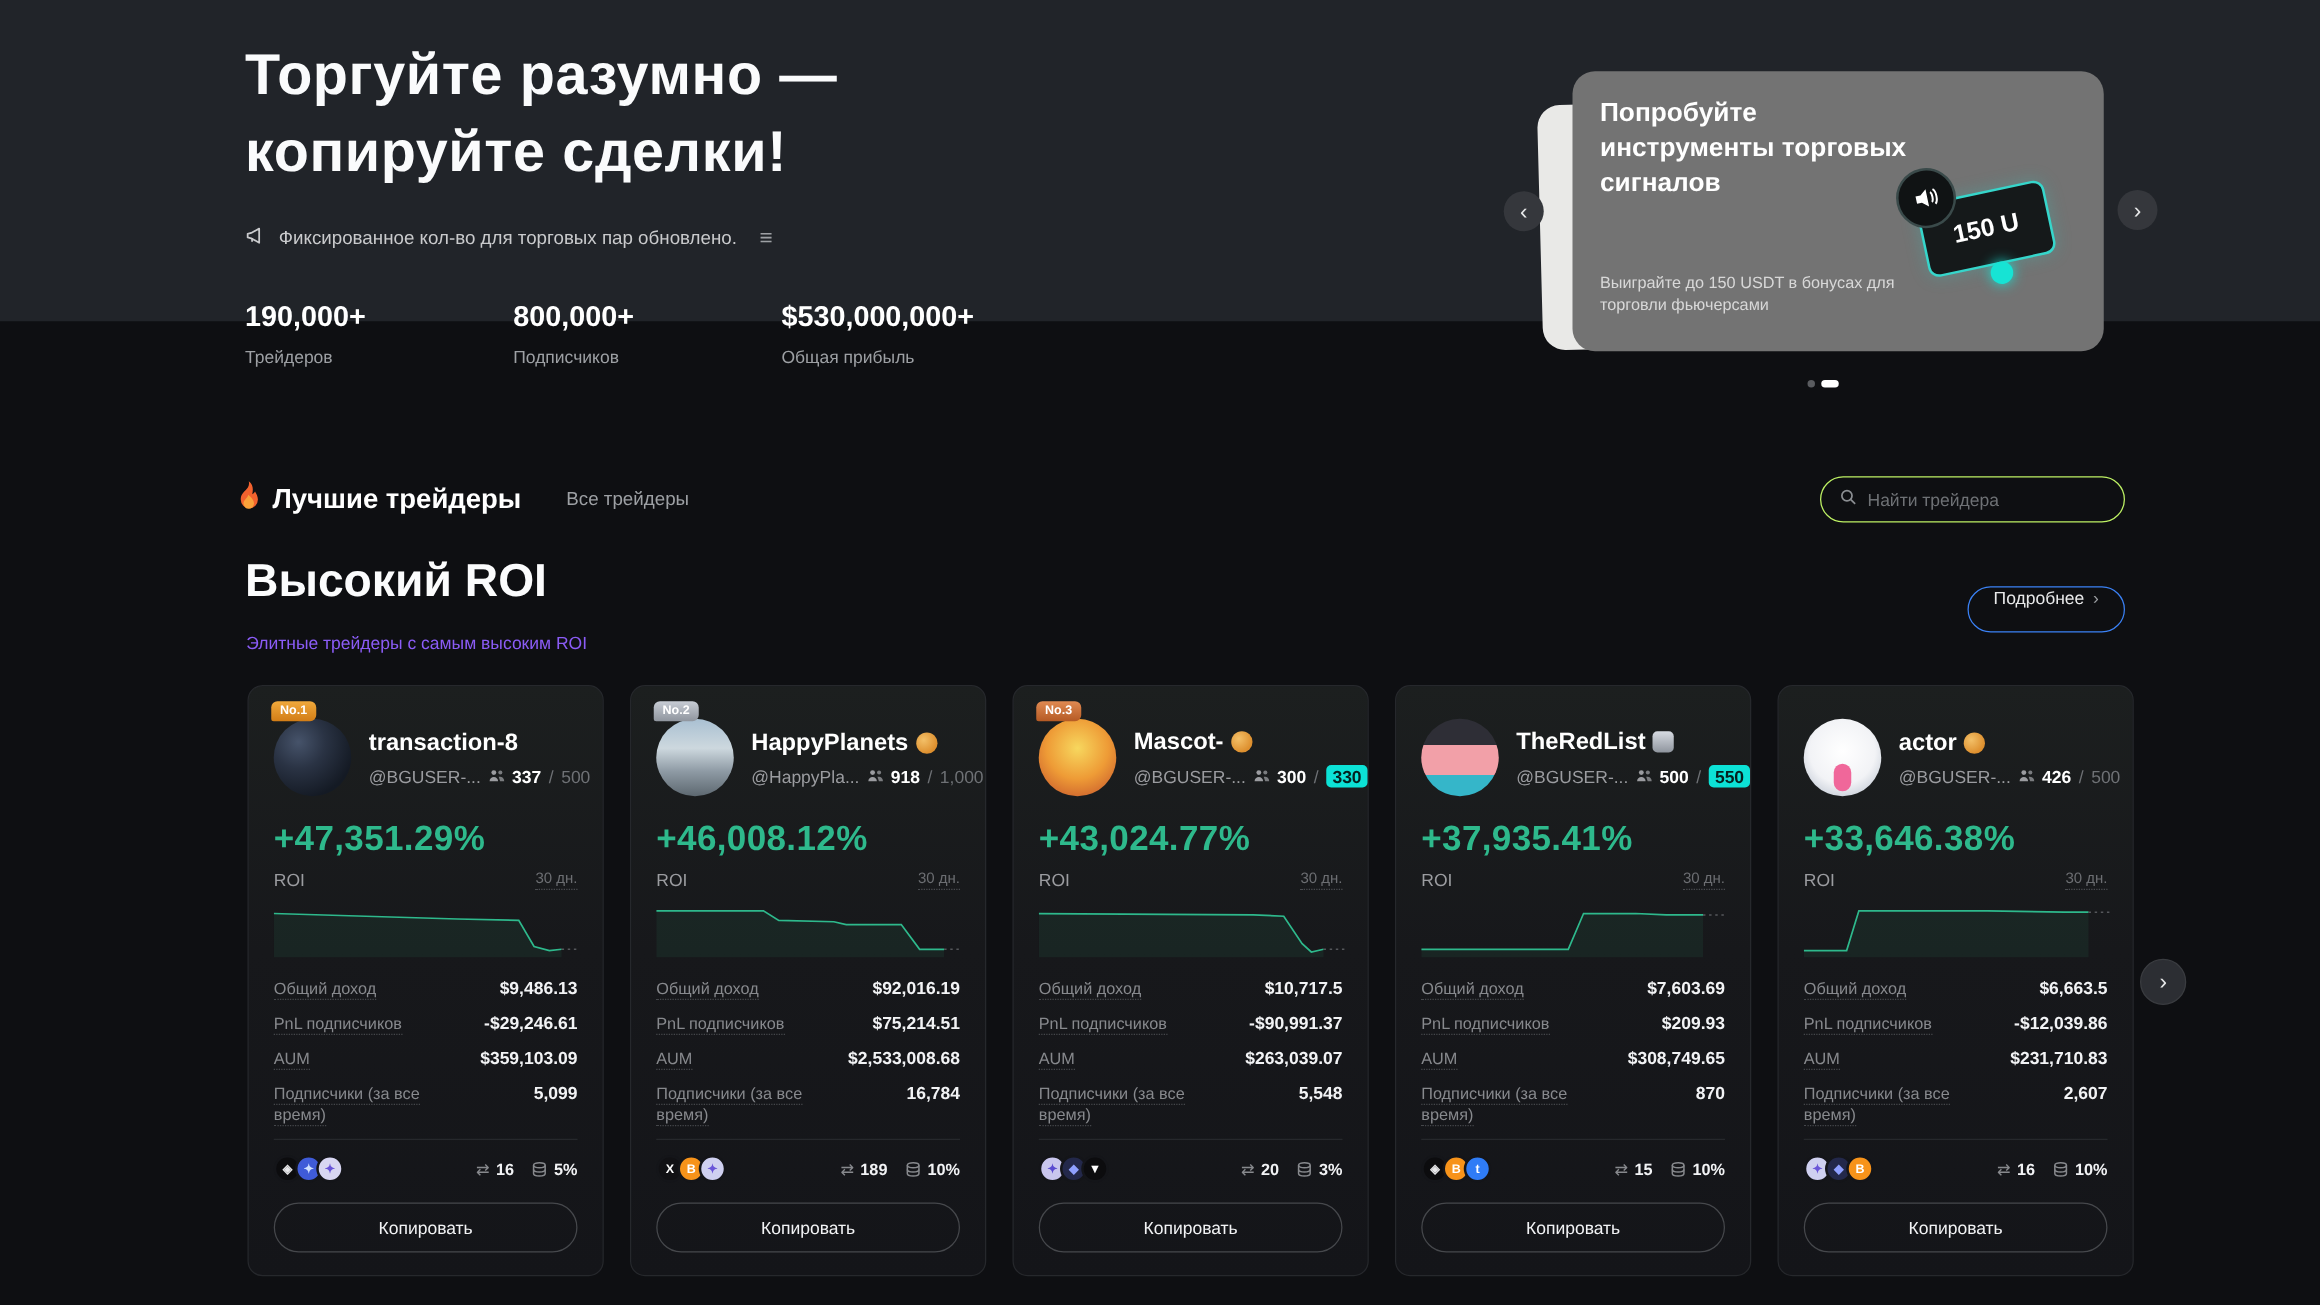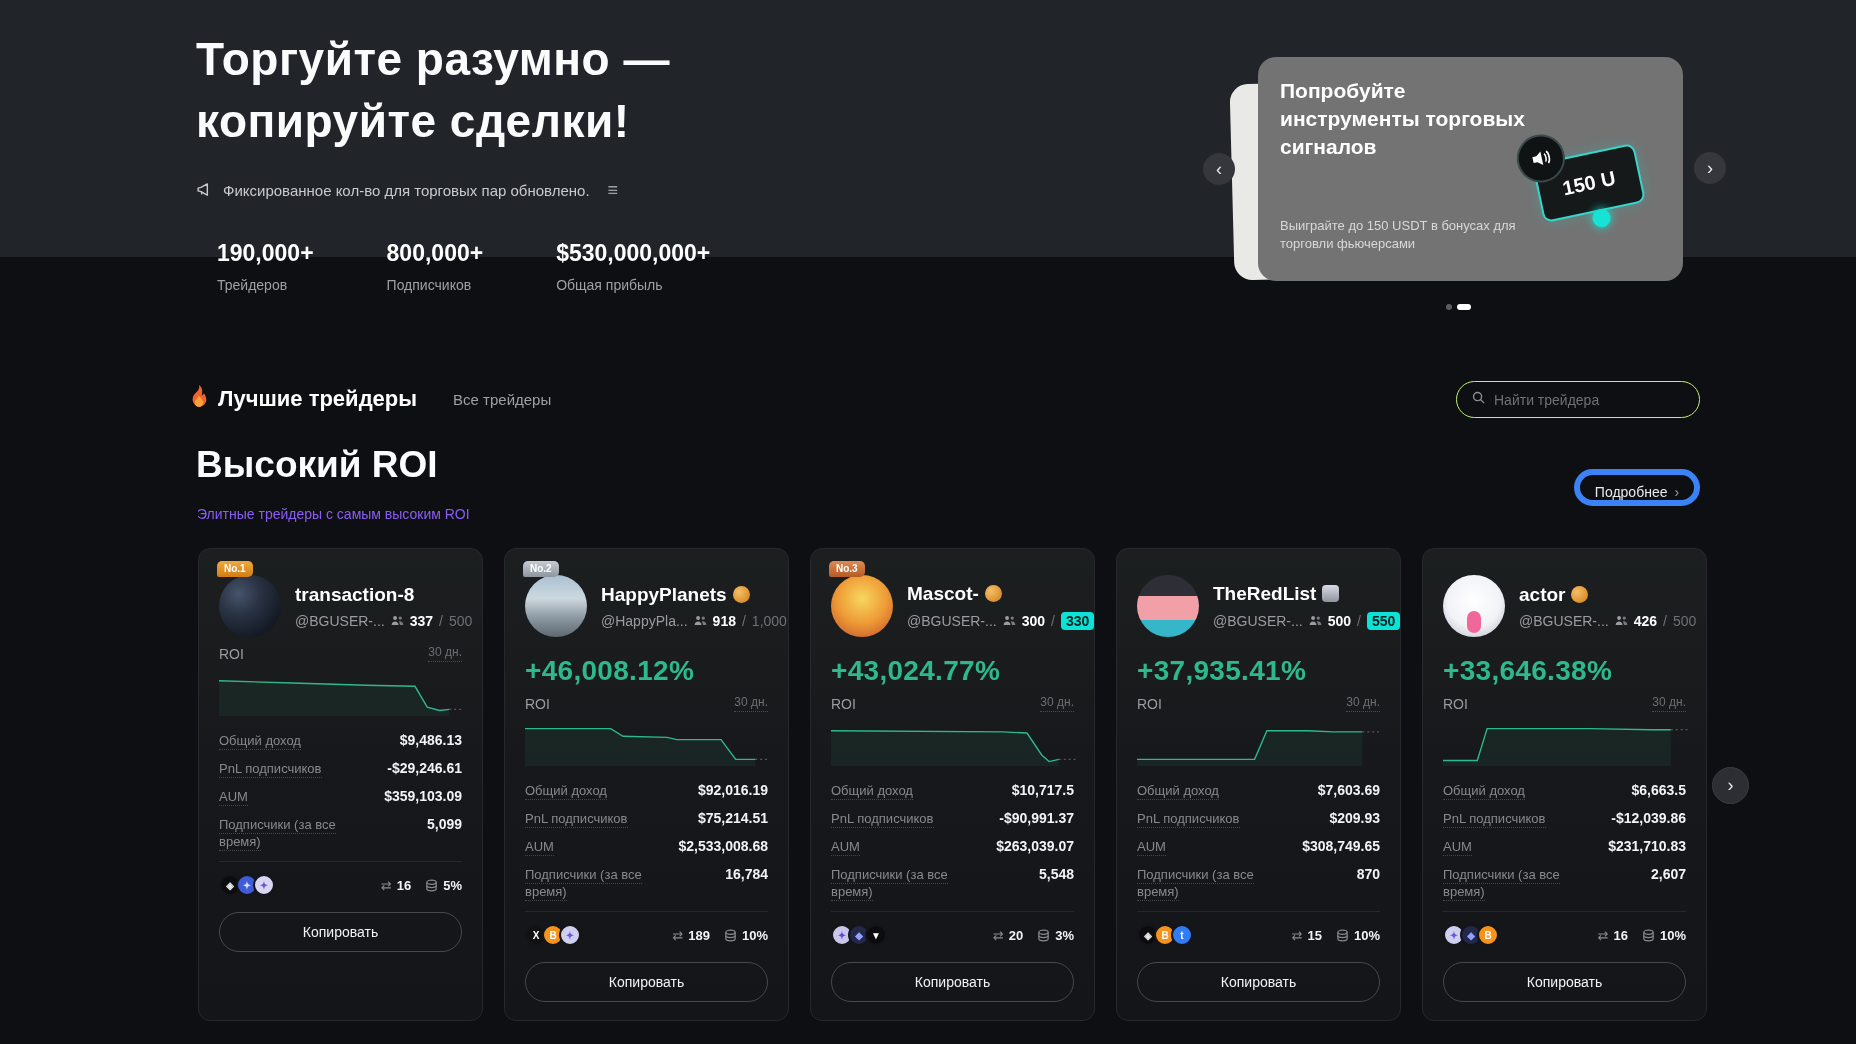--- a/index.html
+++ b/index.html
@@ -5,21 +5,21 @@
   * { margin:0; padding:0; box-sizing:border-box; }
   html,body { background:#0e0f12; }
   body { font-family:"Liberation Sans", sans-serif; color:#f2f3f5; }
   #app { position:relative; width:1856px; height:1044px; overflow:hidden; background:#0e0f12; }
 
   
   .hero { position:absolute; left:0; top:0; width:1856px; height:257px; background:#212429; }
   .hero-title { position:absolute; left:196px; top:28px; font-size:46px; line-height:62px; font-weight:bold; color:#fafbfc; letter-spacing:.5px; }
   .announce { position:absolute; left:196px; top:180px; display:flex; align-items:center; gap:10px; color:#c9cacc; font-size:15px; }
   .announce .menu-ic { color:#9da0a4; font-size:18px; margin-left:8px; cursor:pointer; }
-  .stats { position:absolute; left:196px; top:240px; display:flex; gap:73px;margin-left:21px; }
+  .stats { position:absolute; left:196px; top:240px; display:flex; gap:118px; }
   .stat .v { font-size:23px; font-weight:bold; color:#fff; }
   .stat .l { font-size:14px; color:#9da0a4; margin-top:10px; }
 
   
   .promo-wrap { position:absolute; left:1244px; top:57px; width:440px; height:224px; }
   .promo-back { position:absolute; left:-12px; top:22px; width:420px; height:196px; background:#e9e9e7; border-radius:18px; transform:rotate(-1.5deg); }
   .promo { position:absolute; left:14px; top:0; width:425px; height:224px; background:#737373; border-radius:18px; cursor:pointer; }
   .promo-title { position:absolute; left:22px; top:20px; width:250px; font-size:21px; line-height:28px; font-weight:bold; color:#fff; }
   .promo-sub { position:absolute; left:22px; top:160px; width:280px; font-size:13px; line-height:18px; color:#d8d8d8; }
   .ticket { position:absolute; right:42px; top:96px; width:104px; height:60px; background:#15191a; border:2px solid #36d6cb; border-radius:9px; transform:rotate(-12deg); display:flex; align-items:center; justify-content:center; box-shadow:0 0 14px rgba(36,214,202,.25); }
@@ -36,21 +36,21 @@
   
   .sect-tabs { position:absolute; left:188px; top:384px; display:flex; align-items:center; gap:36px; }
   .tab-hot { display:flex; align-items:center; gap:8px; font-size:22px; font-weight:bold; color:#fff; cursor:pointer; }
   .tab-all { font-size:15px; color:#9da0a4; cursor:pointer; }
   .search { position:absolute; left:1456px; top:381px; width:244px; height:37px; border:1px solid #bef264; border-radius:19px; display:flex; align-items:center; padding:0 14px; gap:8px; }
   .search input { background:transparent; border:none; outline:none; color:#c9cacc; font-size:14px; width:170px; font-family:"Liberation Sans",sans-serif; }
   .search input::placeholder { color:#6e7175; }
 
   .roi-h1 { position:absolute; left:196px; top:444px; font-size:37px; font-weight:bold; color:#fbfcfd; }
   .roi-sub { position:absolute; left:197px; top:506px; font-size:14px; color:#8b5cf6; }
-  .more-btn { position:absolute; left:1574px; top:469px; width:126px; height:37px; border:6px solid #3b82f6; border-radius:19px; display:flex; align-items:flex-end; justify-content:center; gap:7px; font-size:14px; color:#e8e9ea; cursor:pointer; background:transparent; }
+  .more-btn { position:absolute; left:1574px; top:469px; width:126px; height:37px; border:1px solid #3b82f6; border-radius:19px; display:flex; align-items:flex-start; justify-content:center; gap:7px; font-size:14px; color:#e8e9ea; cursor:pointer; background:transparent; }
   .more-btn .chev { color:#9da0a4; }
 
   
   .cards { position:absolute; left:198px; top:548px; display:flex; gap:21px; }
   .card { position:relative; width:285px; height:473px; border-radius:12px; border:1px solid #26282c;
           background:linear-gradient(180deg,#1c1f1f 0%,#17181b 45%,#141519 100%); padding:18px 20px 16px; cursor:pointer; }
   .rank-badge { position:absolute; left:18px; top:12px; z-index:3; font-size:10px; font-weight:bold; color:#fff; padding:2px 7px 3px; border-radius:5px 5px 5px 2px; }
   .rank-1 { background:linear-gradient(180deg,#f0a93c,#d27d16); }
   .rank-2 { background:linear-gradient(180deg,#c7ccd4,#8f959e); }
   .rank-3 { background:linear-gradient(180deg,#e08a52,#b55a24); }
@@ -204,20 +204,21 @@
                 <circle cx="11.4" cy="3.5" r="2" opacity=".75"></circle>
                   <path d="M9.8 7.6c2.3-.5 5.4.8 5.4 4.4h-4z" opacity=".75"></path>
               </svg>
             </span>
             <span class="f-cur">337</span>
               <span class="f-slash">/</span>
               <span class="f-max">500</span>
           </div>
         </div>
       </div>
+      <div class="c-roi">+47,351.29%</div>
       <div class="c-roi-row">
         <span class="c-roi-label">ROI</span>
         <span class="c-period">30 дн.</span>
       </div>
       <svg class="spark" viewBox="0 0 250 44" preserveAspectRatio="none">
           <polygon points="0,8.8 75,11 150,13.200000000000001 200,14.3 212.5,35.2 225,38.5 235,37.400000000000006 235,44 0,44" fill="rgba(46,185,140,0.08)"></polygon>
           <polyline points="0,8.8 75,11 150,13.200000000000001 200,14.3 212.5,35.2 225,38.5 235,37.400000000000006" fill="none" stroke="#2eb98c" stroke-width="1.4"></polyline>
           <line x1="235" y1="37.400000000000006" x2="250" y2="37.400000000000006" stroke="#55575b" stroke-width="1.2" stroke-dasharray="2,3"></line>
         </svg>
       <div class="c-stats">

